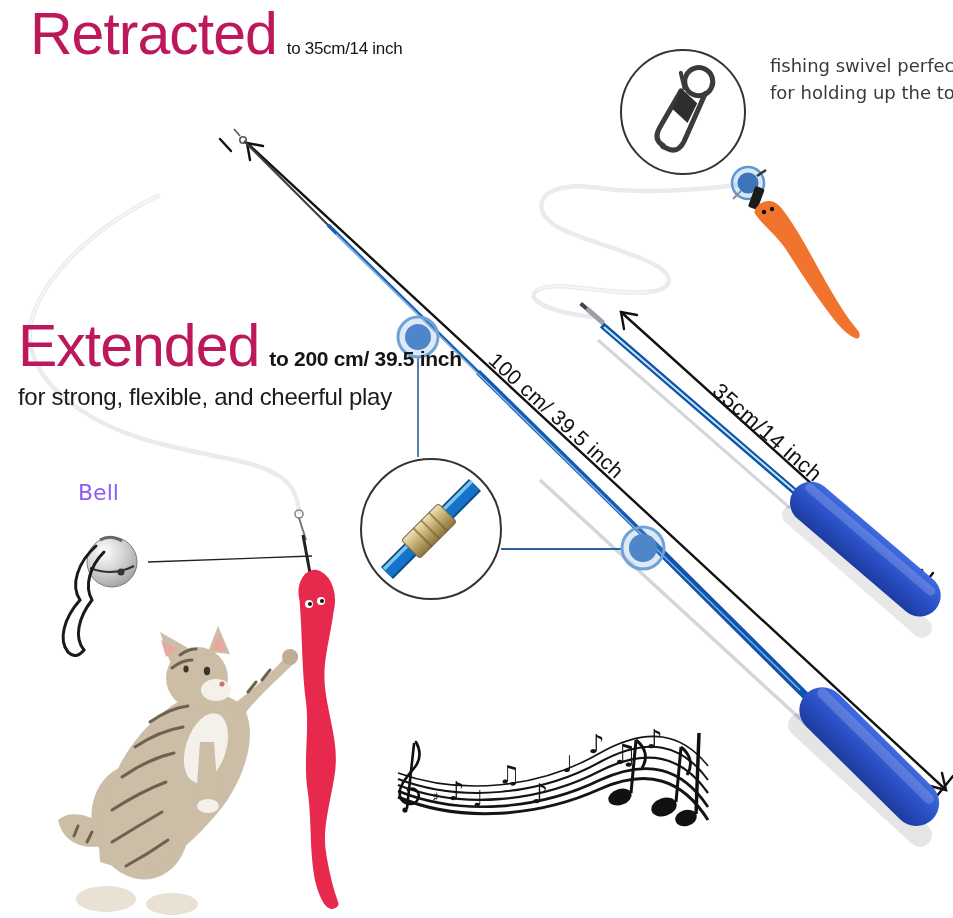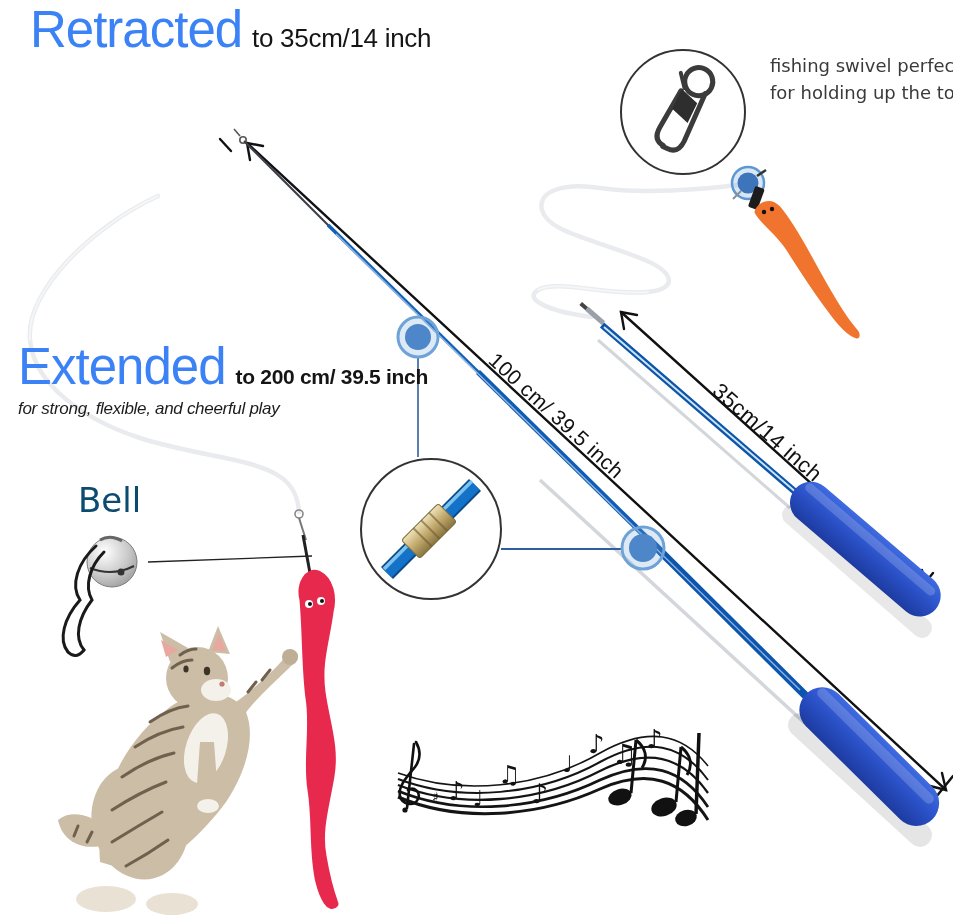--- a/index.html
+++ b/index.html
@@ -1,27 +1,27 @@
 <!DOCTYPE html>
 <html><head>
 <meta charset="utf-8">
 <style>
   html,body{margin:0;padding:0;background:#fff;}
   #stage{position:relative;width:953px;height:918px;background:#ffffff;overflow:hidden;
          font-family:"Liberation Sans",sans-serif;color:#1c1c1c;}
   #art{position:absolute;left:0;top:0;z-index:1;}
   .lbl{position:absolute;z-index:2;white-space:nowrap;}
   .hdr-row{display:flex;align-items:baseline;gap:10px;}
-  .t-blue{color:#3b82f6;font-size:51px;font-weight:400;letter-spacing:-1px;}
-  .t-sub{color:#151515;font-size:26px;letter-spacing:-0.3px;}
-  .t-desc{color:#1c1c1c;font-size:17px;letter-spacing:-0.3px;margin-top:3px;font-style:italic;}
+  .t-blue{color:#be185d;font-size:59px;font-weight:400;letter-spacing:-1px;}
+  .t-sub{color:#151515;font-size:17px;letter-spacing:-0.3px;}
+  .t-desc{color:#1c1c1c;font-size:24px;letter-spacing:-0.3px;margin-top:3px;}
   .gothic{font-family:"DejaVu Sans",sans-serif;color:#3a3a3a;}
   .swivel-note{font-size:18px;line-height:1.5;}
   .retractable{font-size:20px;letter-spacing:0.5px;color:#2b2b2b;text-align:center;width:170px;}
-  .bell{font-size:34px;color:#0c4a6e;font-family:"DejaVu Sans",sans-serif;}
+  .bell{font-size:22px;color:#8b5cf6;font-family:"DejaVu Sans",sans-serif;}
   .dim{font-size:21px;color:#111;letter-spacing:0.5px;transform-origin:left top;}
 </style>
 </head>
 <body>
 
 <div id="stage">
 
 <svg id="art" width="953" height="918" viewBox="0 0 953 918">
   <defs>
     <linearGradient id="handleGrad" x1="0" y1="0" x2="0" y2="1">
@@ -253,21 +253,21 @@
 <div class="lbl hdr-row" style="left:30px;top:0px;">
   <span class="t-blue">Retracted</span>
   <span class="t-sub">to 35cm/14 inch</span>
 </div>
 
 <div class="lbl gothic swivel-note" style="left:770px;top:52px;">
   <div>fishing swivel perfect</div>
   <div>for holding up the toy</div>
 </div>
 
-<div class="lbl" style="left:18px;top:312px;margin-top:25px;">
+<div class="lbl" style="left:18px;top:312px;">
   <div class="hdr-row">
     <span class="t-blue">Extended</span>
     <span class="t-sub" style="font-size:21px;font-weight:700;">to 200 cm/ 39.5 inch</span>
   </div>
   <div class="t-desc">for strong, flexible, and cheerful play</div>
 </div>
 
 <div class="lbl bell" style="left:78px;top:480px;">Bell</div>
 
 

